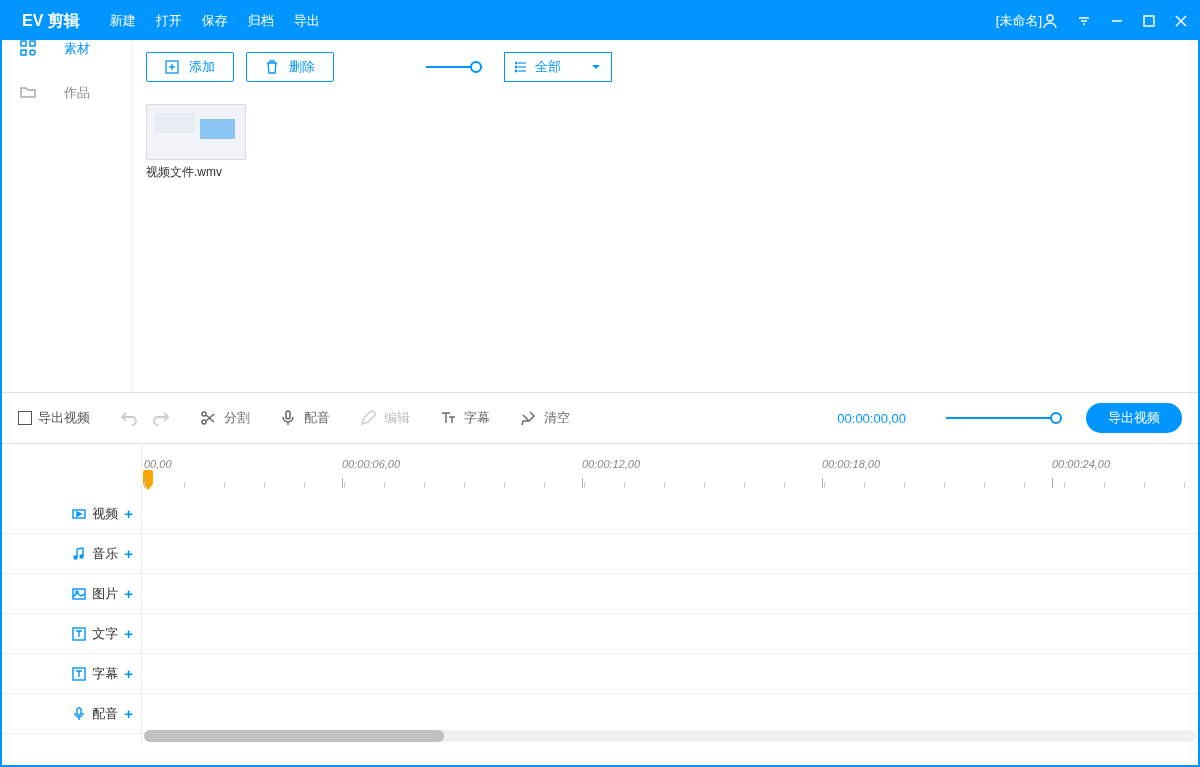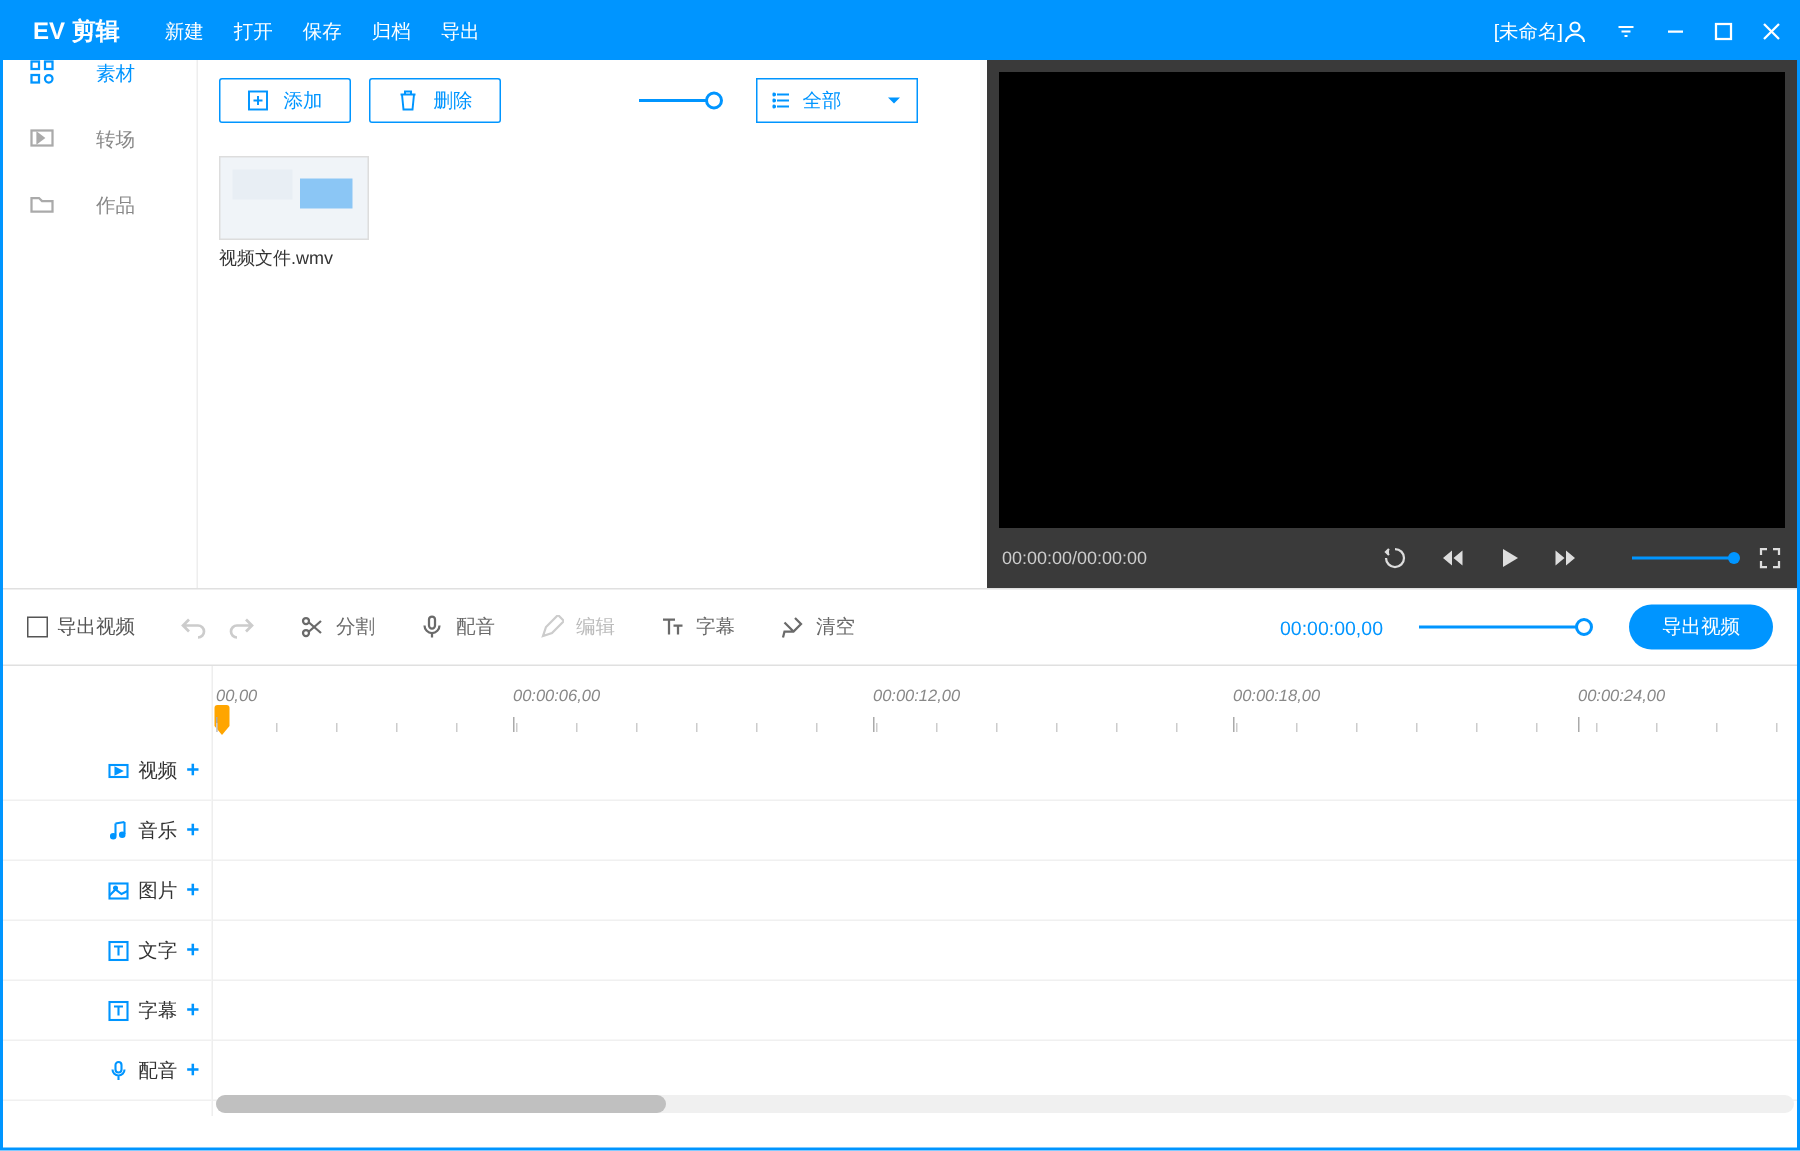--- a/index.html
+++ b/index.html
@@ -39,21 +39,21 @@
 .play-btns { display: flex; gap: 22px; align-items: center; margin-right: 30px; }
 .play-btns svg { cursor: pointer; }
 .prog-line { width: 68px; height: 2px; background: #0095ff; position: relative; margin-right: 10px; }
 .prog-dot { position: absolute; right: -4px; top: -3px; width: 8px; height: 8px; background: #0095ff; border-radius: 50%; }
 
 .toolbar2 { height: 52px; border-top: 1px solid #e0e0e0; border-bottom: 1px solid #e0e0e0; display: flex; align-items: center; padding: 0 16px; gap: 10px; font-size: 13px; color: #555; }
 .checkbox { width: 14px; height: 14px; border: 1.5px solid #555; display: inline-block; margin-right: 6px; }
 .tool-btn { display: flex; align-items: center; gap: 8px; padding: 0 10px; cursor: pointer; color: #6a6a6a; }
 .tool-btn.disabled { color: #bbb; }
 .undo-redo { display: flex; gap: 14px; margin: 0 10px 0 20px; }
-.time-label { color: #0095ff; margin-left: auto; margin-right: 14px; }
+.time-label { color: #0095ff; margin-left: auto; margin-right: 30px; }
 .zoom-track { width: 110px; height: 2px; background: #0095ff; position: relative; margin-right: 20px; }
 .zoom-thumb { position: absolute; right: -6px; top: -5px; width: 12px; height: 12px; border: 2px solid #0095ff; background: #fff; border-radius: 50%; }
 .export-btn { background: #0095ff; color: #fff; border: none; height: 30px; padding: 0 22px; border-radius: 15px; font-size: 13px; cursor: pointer; }
 
 .timeline { display: flex; height: 300px; }
 .track-labels { width: 140px; border-right: 1px solid #eee; padding-top: 50px; }
 .track-label { height: 40px; display: flex; align-items: center; justify-content: flex-end; padding-right: 8px; gap: 6px; font-size: 13px; color: #333; border-bottom: 1px solid #f0f0f0; }
 .track-label svg { flex-shrink: 0; }
 .plus { color: #0095ff; font-weight: bold; cursor: pointer; font-size: 15px; }
 
@@ -105,27 +105,20 @@
 <div class="main-area">
   <div class="sidebar">
     <div class="side-item active">
       <svg width="16" height="16" viewBox="0 0 16 16" fill="none" stroke="#0095ff" stroke-width="1.5">
           <rect x="1" y="1" width="5" height="5"></rect>
           <rect x="10" y="1" width="5" height="5"></rect>
           <rect x="1" y="10" width="5" height="5"></rect>
           <circle cx="12.5" cy="12.5" r="2.5"></circle>
         </svg>
       <span>素材</span>
-    </div>
-    <div class="side-item">
-      <svg width="16" height="16" viewBox="0 0 16 16" fill="none" stroke="#aaa" stroke-width="1.5">
-          <rect x="1" y="3" width="14" height="10"></rect>
-          <path d="M5 5l4 3-4 3z" fill="#aaa"></path>
-        </svg>
-      <span>转场</span>
     </div>
     <div class="side-item">
       <svg width="16" height="16" viewBox="0 0 16 16" fill="none" stroke="#aaa" stroke-width="1.5">
           <path d="M1 4h5l2 2h7v7H1z"></path>
         </svg>
       <span>作品</span>
     </div>
   </div>
 
   <div class="content-area">
@@ -161,47 +154,20 @@
             <path d="M1 3l4 4 4-4z"></path>
           </svg>
       </div>
     </div>
     <div class="media-item">
       <div class="media-thumb"></div>
       <div class="media-name">视频文件.wmv</div>
     </div>
   </div>
 
-  <div class="preview-area">
-    <div class="preview-video"></div>
-    <div class="preview-controls">
-      <span class="preview-time">00:00:00/00:00:00</span>
-      <div class="play-btns">
-        <svg width="16" height="16" viewBox="0 0 16 16" fill="none" stroke="#ddd" stroke-width="1.5">
-            <path d="M8 2a6 6 0 1 1-6 6"></path>
-            <path d="M4 2l-2 2 2 2" fill="#ddd"></path>
-          </svg>
-        <svg width="16" height="16" viewBox="0 0 16 16" fill="#ddd">
-            <path d="M8 3l-6 5 6 5zM15 3l-6 5 6 5z"></path>
-          </svg>
-        <svg width="16" height="16" viewBox="0 0 16 16" fill="#ddd">
-            <path d="M4 2l10 6-10 6z"></path>
-          </svg>
-        <svg width="16" height="16" viewBox="0 0 16 16" fill="#ddd">
-            <path d="M1 3l6 5-6 5zM8 3l6 5-6 5z"></path>
-          </svg>
-      </div>
-      <div class="prog-line">
-          <div class="prog-dot"></div>
-        </div>
-      <svg width="16" height="16" viewBox="0 0 16 16" fill="none" stroke="#ddd" stroke-width="1.5">
-          <path d="M2 6V2h4M14 6V2h-4M2 10v4h4M14 10v4h-4"></path>
-        </svg>
-    </div>
-  </div>
 </div>
 
 <div class="toolbar2">
   <label style="display:flex;align-items:center;">
     <span class="checkbox"></span>
       <span>导出视频</span>
   </label>
   <div class="undo-redo">
     <svg width="18" height="18" viewBox="0 0 18 18" fill="none" stroke="#ccc" stroke-width="1.8">
         <path d="M6 4L2 8l4 4M2 8h10a4 4 0 0 1 0 8"></path>

